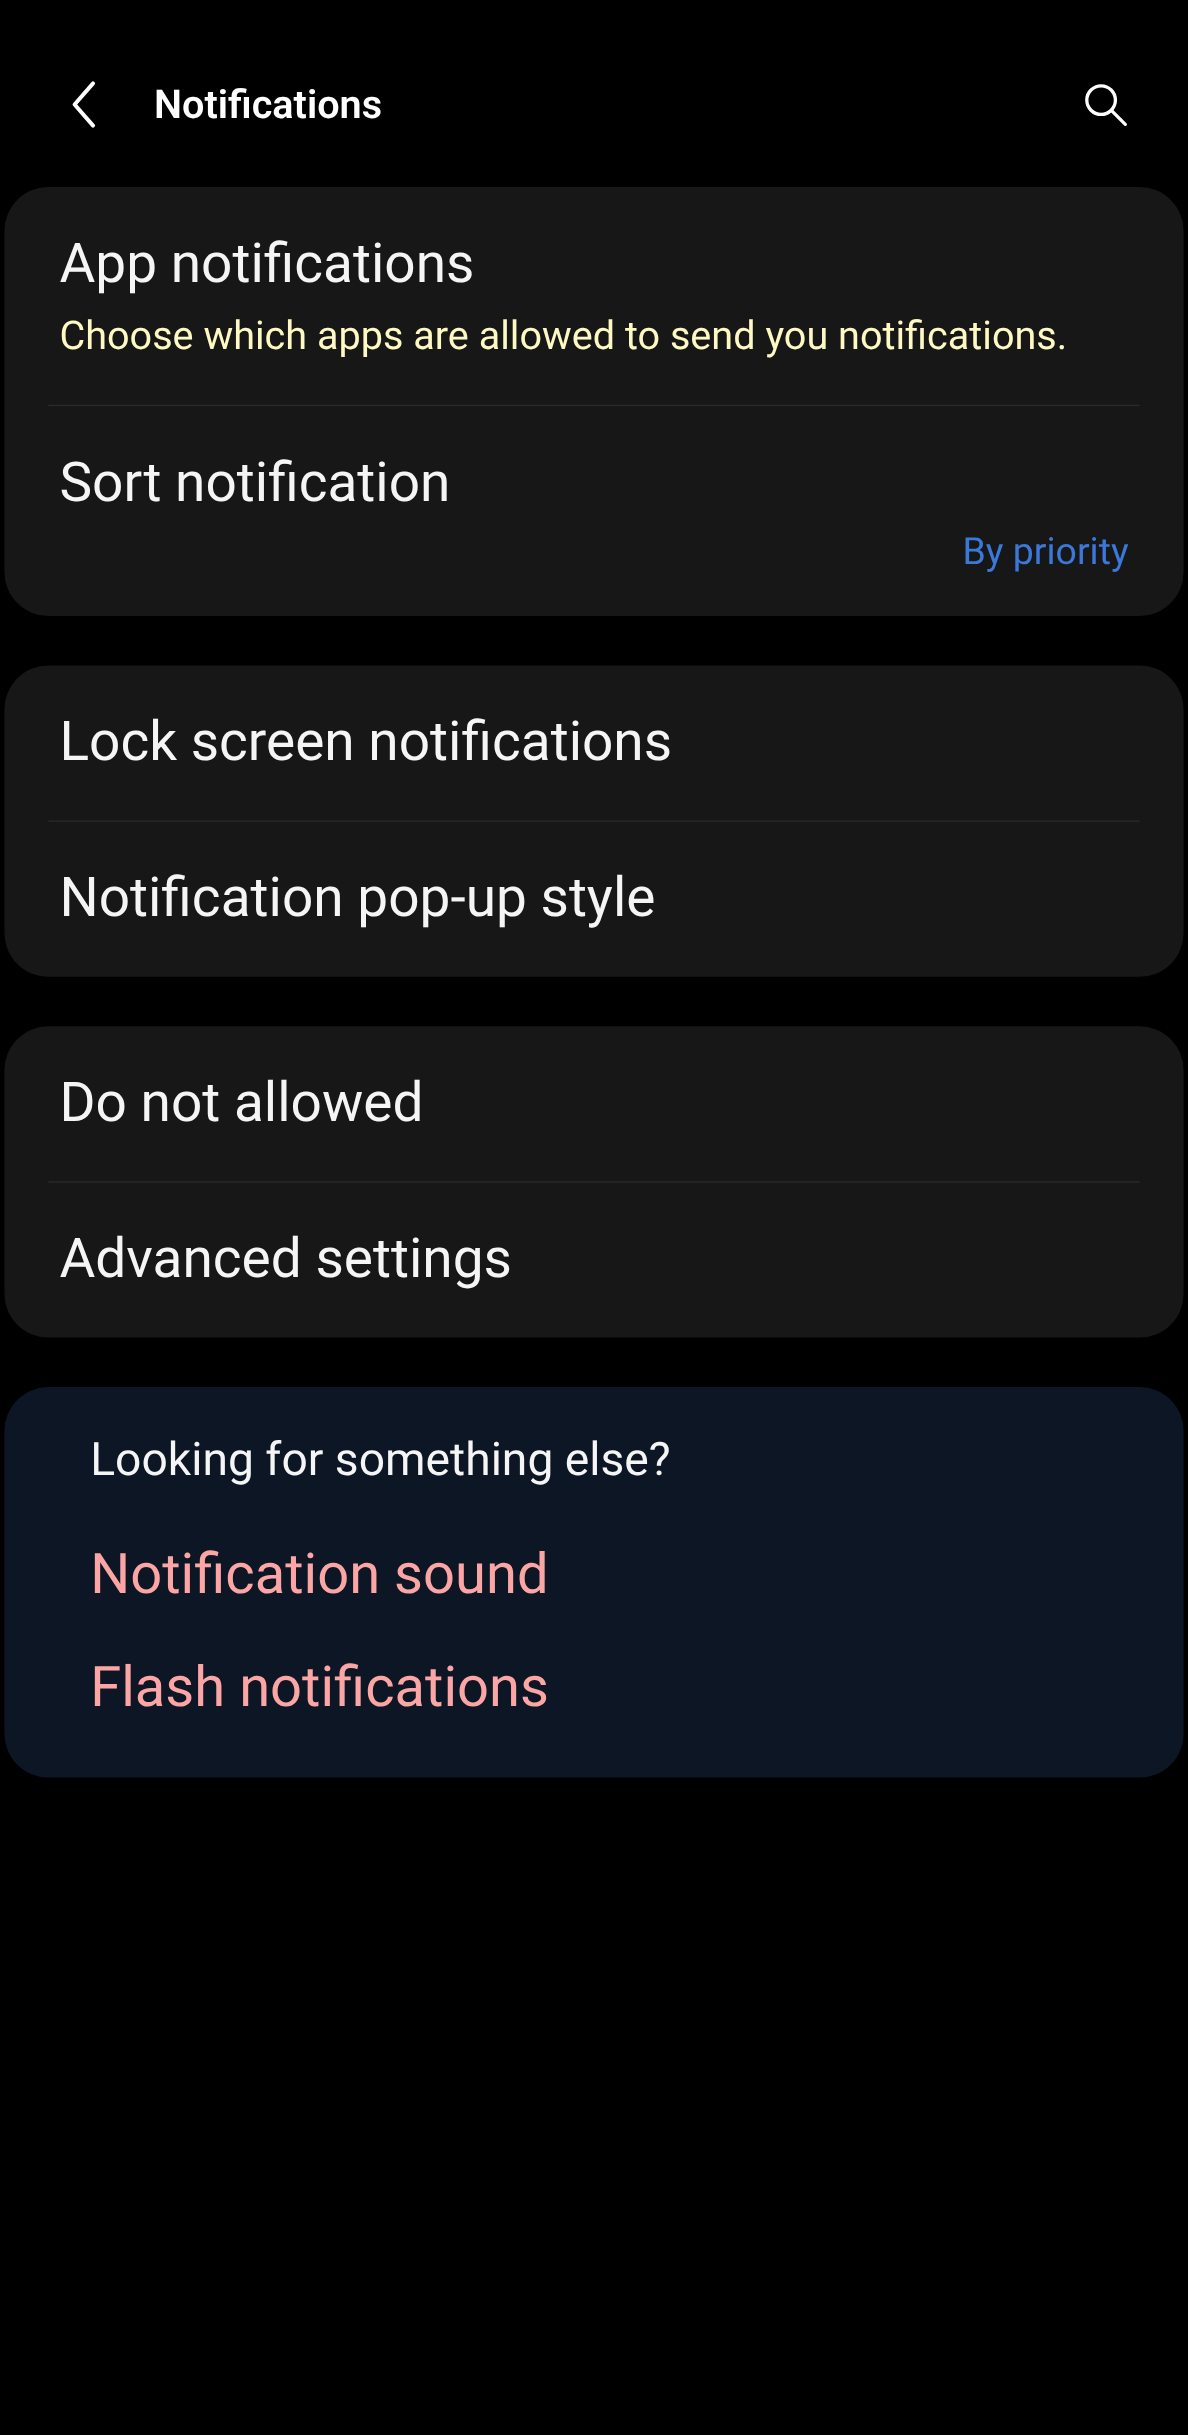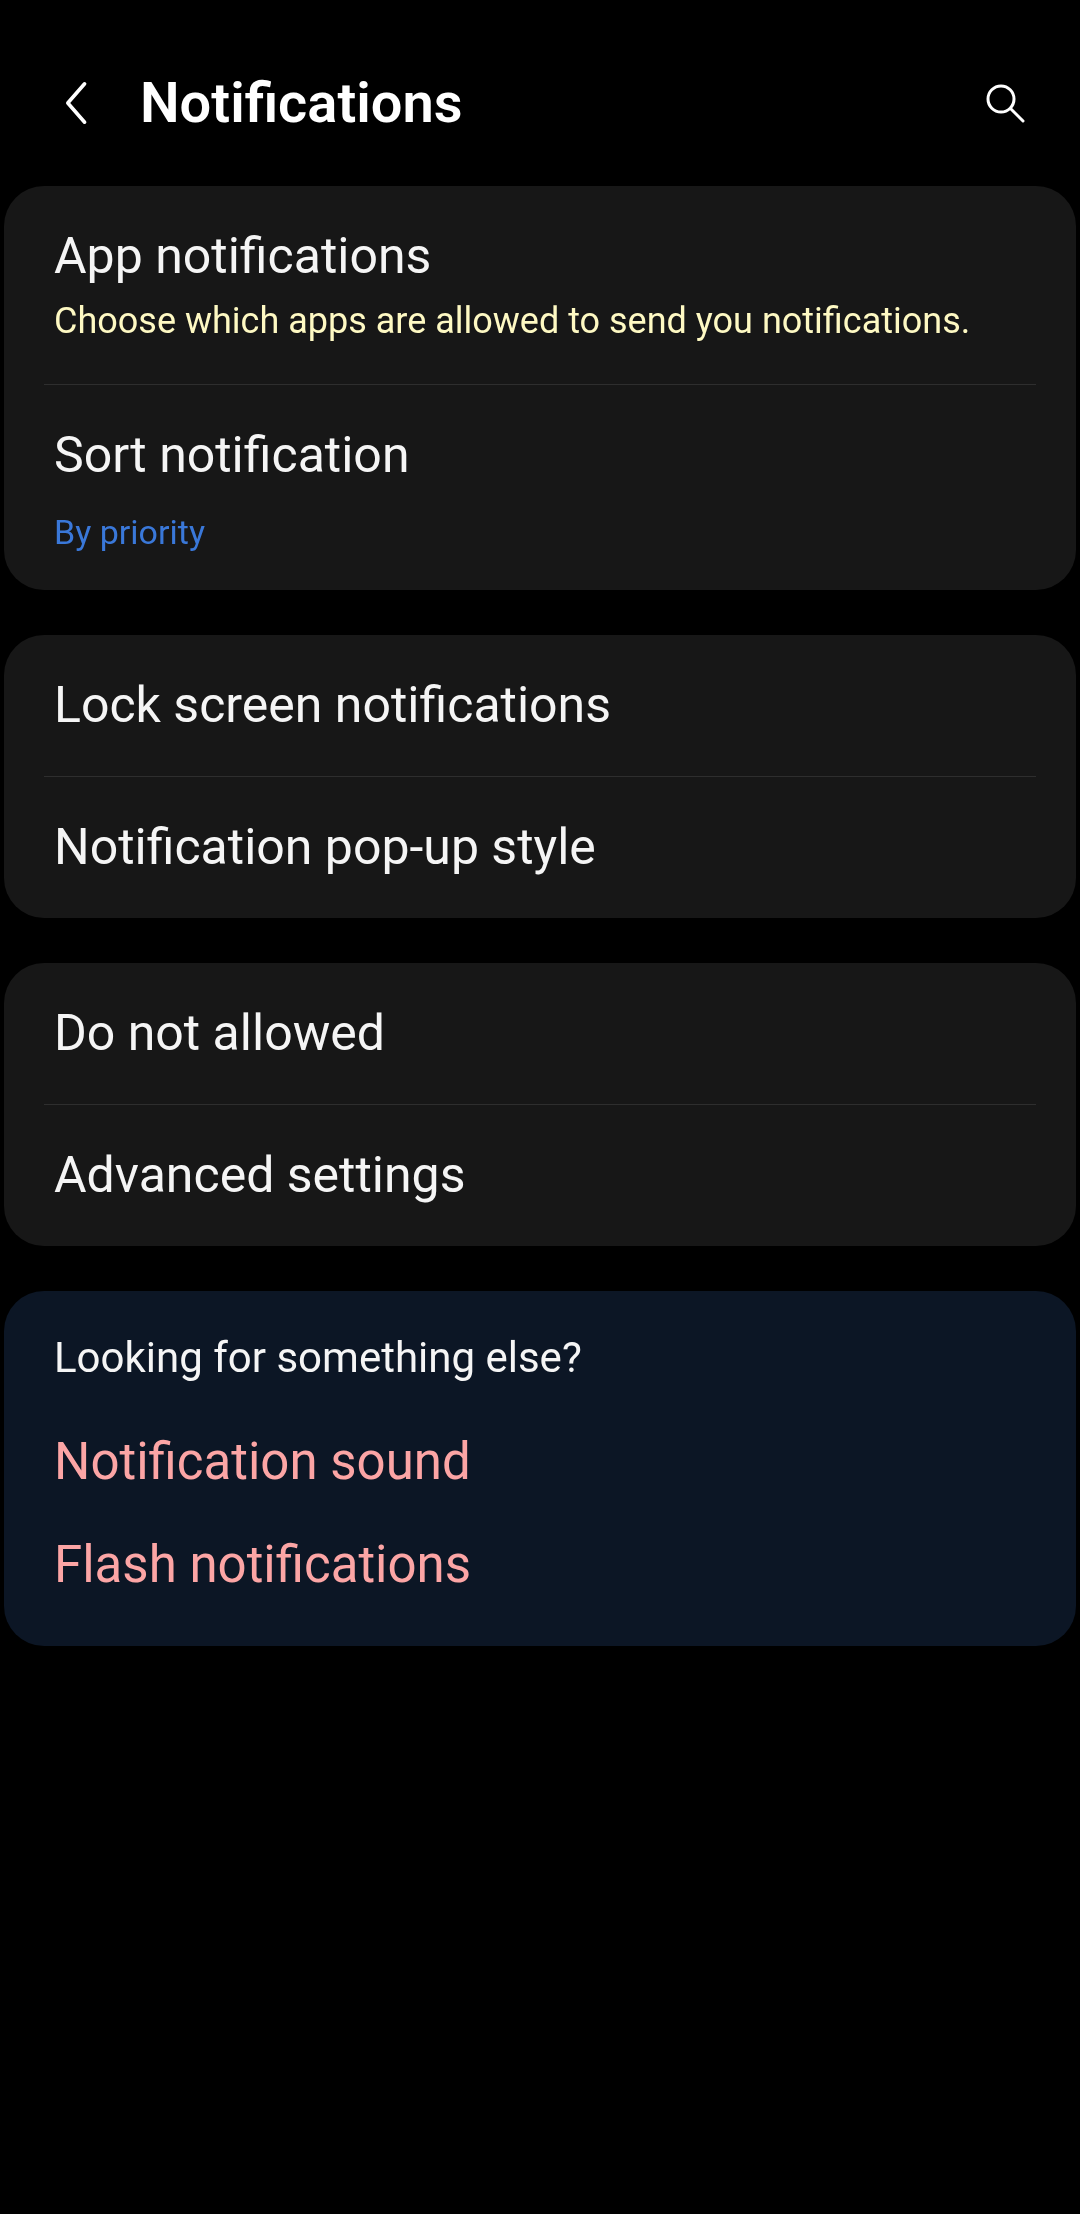--- a/index.html
+++ b/index.html
@@ -27,21 +27,21 @@
       display: flex;
       align-items: center;
       justify-content: center;
       cursor: pointer;
     }
     .back-button svg {
       width: 30px;
       height: 48px;
     }
     .page-title {
-      font-size: 56px;
+      font-size: 36px;
       font-weight: 600;
       flex: 1;
     }
     .search-button {
       width: 50px;
       height: 50px;
       display: flex;
       align-items: center;
       justify-content: center;
       cursor: pointer;
@@ -54,41 +54,43 @@
       padding: 0 4px;
     }
     .card {
       background-color: #171717;
       border-radius: 40px;
       margin-bottom: 45px;
       overflow: hidden;
     }
     .card-tinted {
       background-color: #0c1625;
+      padding-left: 28px;
     }
     .item {
       padding: 38px 50px;
       cursor: pointer;
     }
     .item-title {
       font-size: 50px;
       font-weight: 400;
       color: #f5f5f5;
       line-height: 1.3;
     }
     .item-subtitle {
       font-size: 36px;
       color: #fef9c3;
       margin-top: 8px;
       line-height: 1.35;
     }
     .item-value {
       font-size: 34px;
       color: #3a78d9;
-      margin-top: 24px;
+      margin-top: 10px;
+      text-align: right;
     }
     .divider {
       height: 1px;
       background-color: #2e2e2e;
       margin: 0 40px;
     }
     .section-heading {
       font-size: 42px;
       font-weight: 400;
       color: #f5f5f5;

